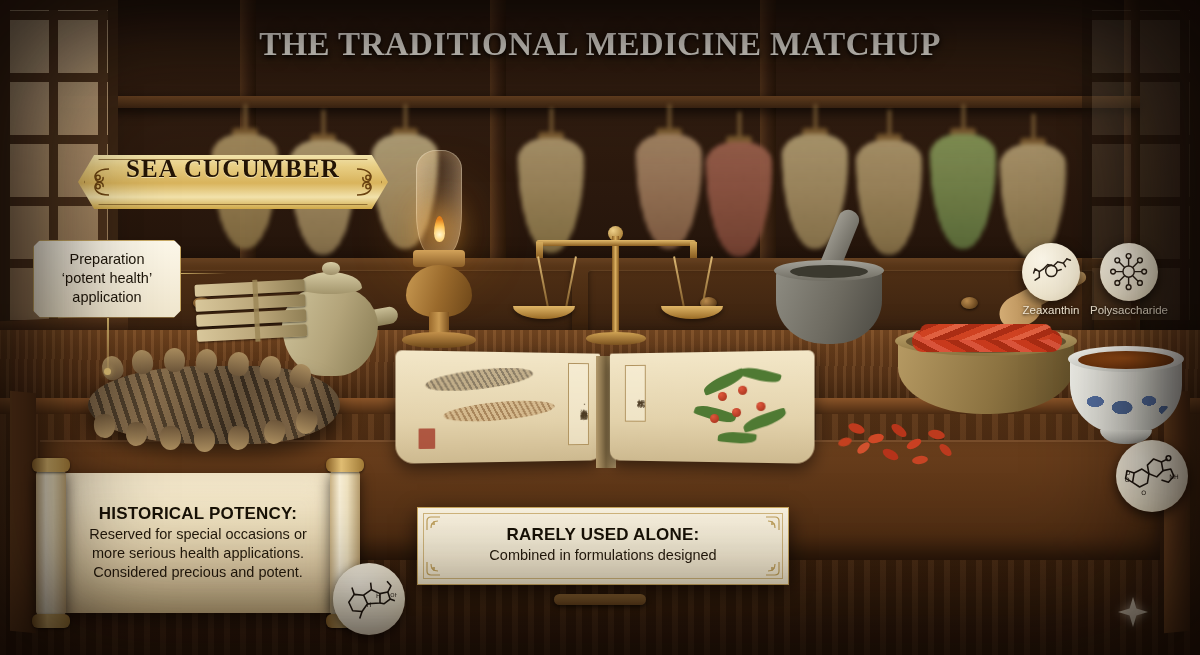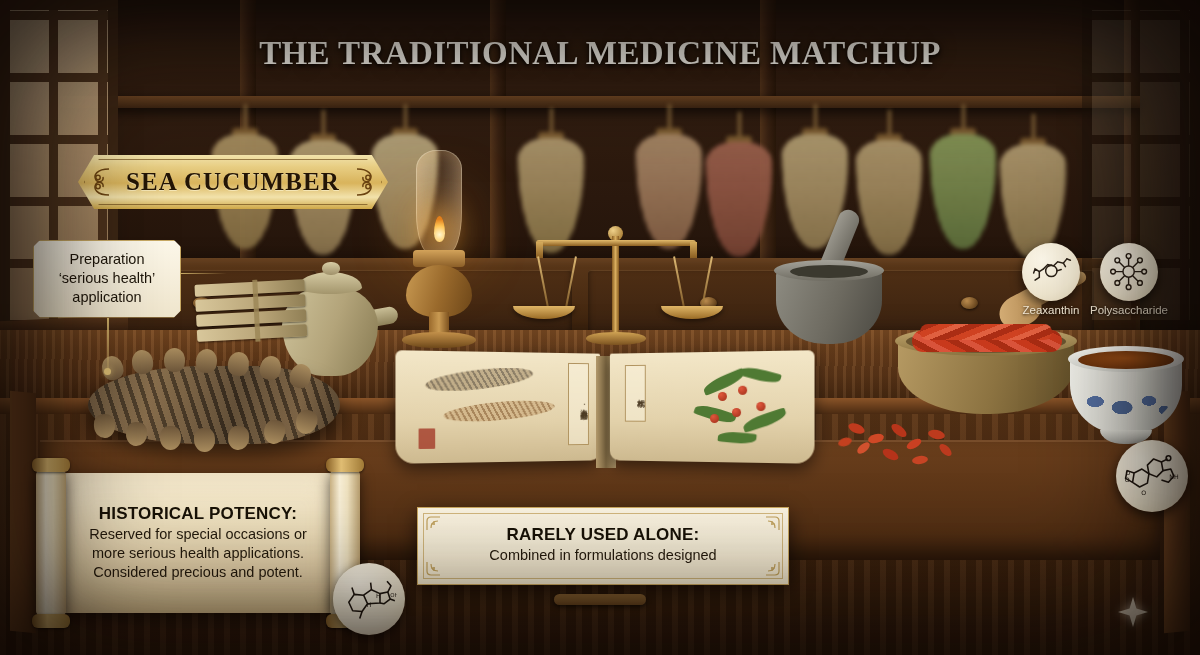--- a/index.html
+++ b/index.html
@@ -247,30 +247,30 @@
   
   .title-wrap { position:absolute; left:0; right:0; top:24px; text-align:center; z-index:20; }
   .title1 { font-family:"Liberation Serif", serif; font-weight:bold;
     font-size:30px; letter-spacing:.6px; line-height:1.06;
     background:linear-gradient(#fff4d2 4%, #f0d79a 34%, #d8ae57 62%, #f3e1ae 100%);
     -webkit-background-clip:text; background-clip:text; color:transparent;
     -webkit-text-stroke:.4px rgba(90,58,14,.55);
     filter:drop-shadow(0 2px 3px rgba(0,0,0,.85)); }
   .title2 { font-family:"Liberation Serif", serif; font-weight:bold;
     font-size:33px; letter-spacing:.4px; line-height:1.1; color:#fdfaf2;
-    text-shadow:0 2px 4px rgba(0,0,0,.92), 0 0 16px rgba(0,0,0,.6); margin-top:11px; }
+    text-shadow:0 2px 4px rgba(0,0,0,.92), 0 0 16px rgba(0,0,0,.6); margin-top:2px; }
 
   
   .banner { position:absolute; top:155px; height:54px; z-index:22;
     display:flex; align-items:center; justify-content:center; }
   .banner .plate { position:relative; width:100%; height:100%;
     background:linear-gradient(#f6e7ae 0%, #e9cf84 22%, #d9b45c 52%, #f2e2ab 78%, #cfa847 100%);
     clip-path:polygon(0% 50%, 5.2% 0%, 94.8% 0%, 100% 50%, 94.8% 100%, 5.2% 100%);
     box-shadow:0 5px 14px rgba(0,0,0,.6);
-    display:flex; align-items:center; justify-content:center; }
+    display:flex; align-items:flex-start; justify-content:center; }
   .banner .plate::before { content:""; position:absolute; inset:4px 6px;
     border:1.4px solid rgba(96,62,14,.62);
     clip-path:polygon(0% 50%, 5% 0%, 95% 0%, 100% 50%, 95% 100%, 5% 100%); }
   .banner-text { position:relative; font-family:"Liberation Serif", serif;
     font-weight:bold; font-size:25px; letter-spacing:1.1px; color:#241505;
     text-shadow:0 1px 0 rgba(255,246,214,.6); }
   .scrollwork { position:absolute; top:50%; width:30px; height:34px; margin-top:-17px; }
   .scrollwork.l { left:9px; } .scrollwork.r { right:9px; }
   #banner-sea { left:78px; width:310px; }
   #banner-goji { right:78px; width:300px; }
@@ -606,21 +606,21 @@
         </g>
           </svg>
       </span>
     </div>
   </div>
 
 
   <div class="callout">
     <div class="box">
       <div>Preparation</div>
-      <div>‘serious health’</div>
+      <div>‘potent health’</div>
       <div>application</div>
     </div>
     <span class="lead-h"></span>
     <span class="lead-v"></span>
     <span class="dot"></span>
   </div>
 
   <div class="scroll" id="scroll-left">
     <div class="sheet">
       <div class="s-head">HISTORICAL POTENCY:</div>

